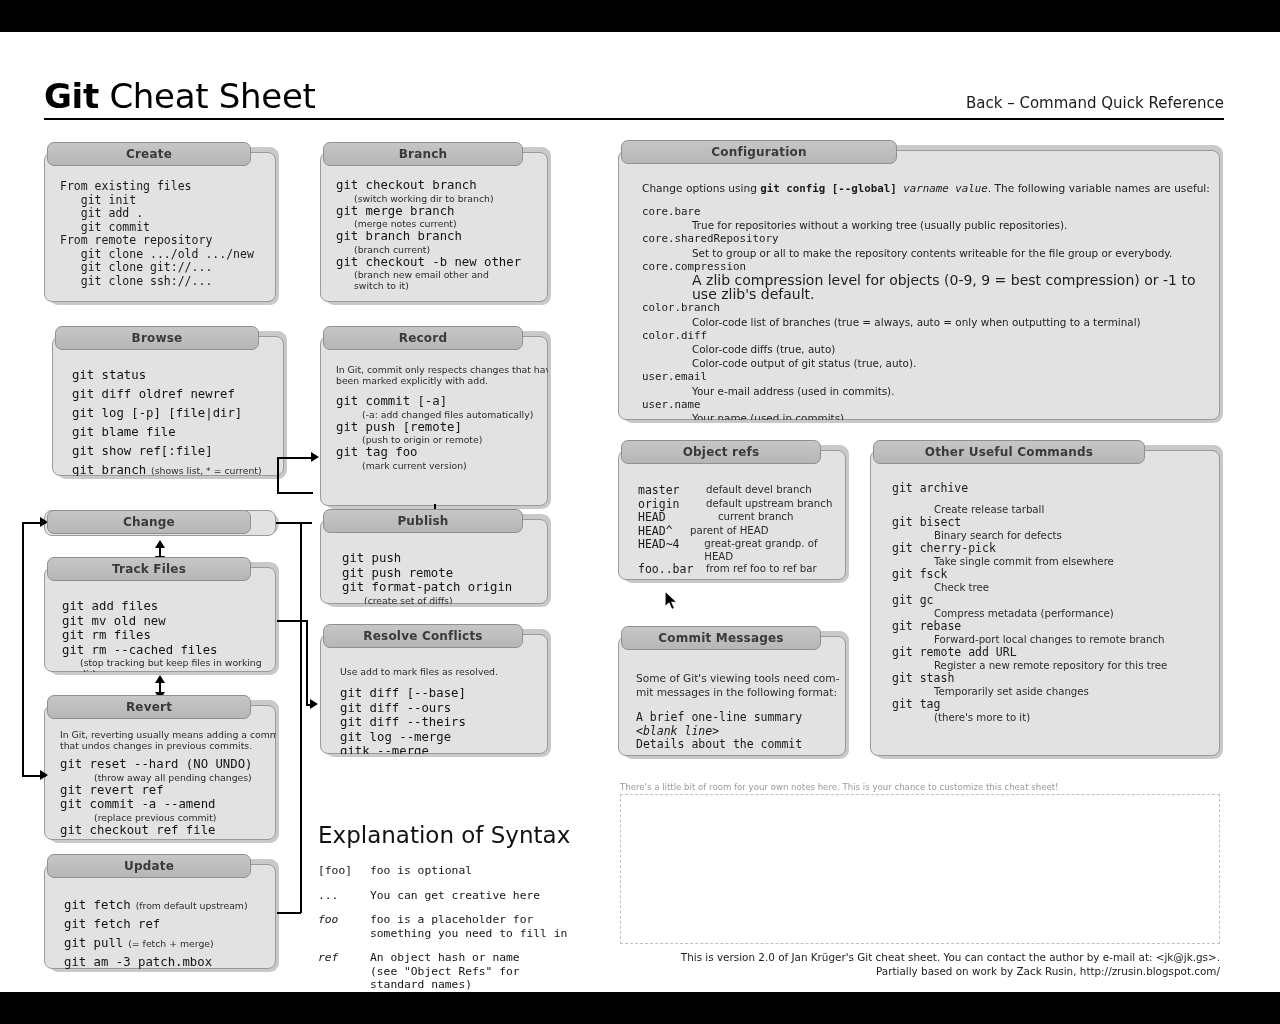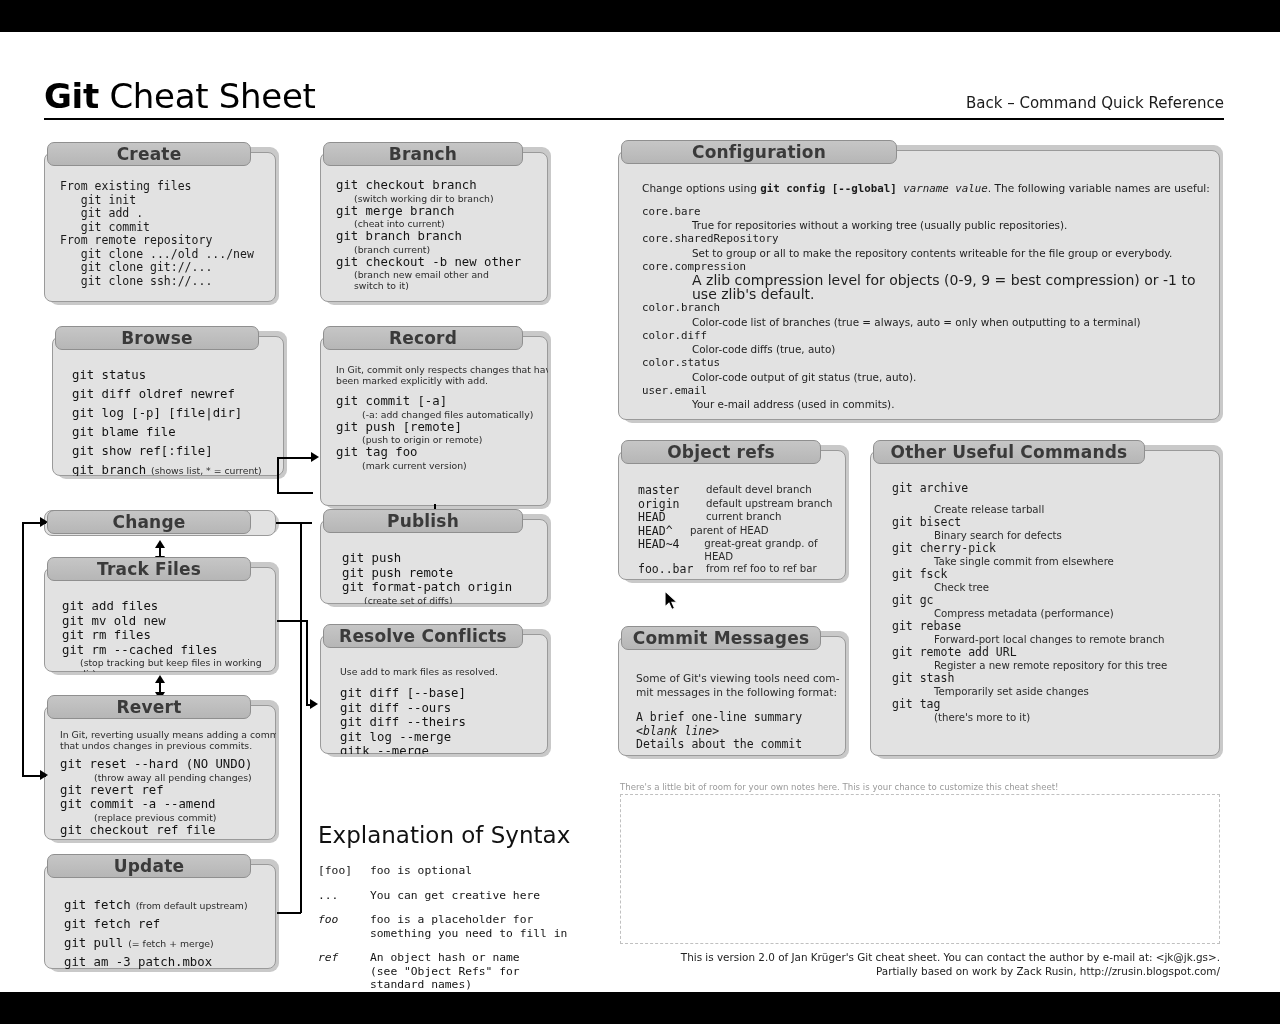--- a/index.html
+++ b/index.html
@@ -45,21 +45,21 @@
   }
   .panel .cap {
     position: absolute; left: 3px; top: 0; height: 24px;
     background: linear-gradient(#c6c6c6, #b6b6b6);
     border: 1px solid #8f8f8f;
     border-radius: 7px;
     display: flex; align-items: center; justify-content: center;
     z-index: 3;
   }
   .panel .cap span {
-    font-size: 17px; font-weight: 700; color: #3a3a3a;
+    font-size: 12px; font-weight: 700; color: #3a3a3a;
     letter-spacing: 0.2px; white-space: nowrap;
   }
   .panel .content {
     position: absolute; left: 0; top: 28px; right: 0; bottom: 0;
     z-index: 2; overflow: hidden;
   }
 
   
   .mono  { font-family: "DejaVu Sans Mono", monospace; font-size: 11.5px; color: #1a1a1a; line-height: 13.5px; white-space: pre; }
   .cmd   { font-family: "DejaVu Sans Mono", monospace; font-size: 12.3px; color: #131313; line-height: 14.5px; white-space: pre; }
@@ -133,21 +133,21 @@
     <div class="cap" style="width:200px;">
         <span>Branch</span>
       </div>
     <div class="content" style="padding:8px 0 0 16px;">
       <div>
           <div class="cmd">git checkout branch</div>
           <div class="note" style="margin-left:18px;">(switch working dir to branch)</div>
         </div>
       <div>
           <div class="cmd">git merge branch</div>
-          <div class="note" style="margin-left:18px;">(cheat into current)</div>
+          <div class="note" style="margin-left:18px;">(merge notes current)</div>
         </div>
       <div>
           <div class="cmd">git branch branch</div>
           <div class="note" style="margin-left:18px;">(branch current)</div>
         </div>
       <div>
           <div class="cmd">git checkout -b new other</div>
           <div class="note" style="margin-left:18px;white-space:pre;">(branch new email other and
 switch to it)</div>
         </div>
@@ -340,46 +340,49 @@
         </div>
       <div>
           <div class="mono" style="font-size:10.8px;">color.branch</div>
           <div style="font-size:10.4px;color:#1d1d1d;margin-left:50px;line-height:14px;">Color-code list of branches (true = always, auto = only when outputting to a terminal)</div>
         </div>
       <div>
           <div class="mono" style="font-size:10.8px;">color.diff</div>
           <div style="font-size:10.4px;color:#1d1d1d;margin-left:50px;line-height:14px;">Color-code diffs (true, auto)</div>
         </div>
       <div>
-          <div class="mono" style="font-size:10.8px;">color.status</div>
           <div style="font-size:10.4px;color:#1d1d1d;margin-left:50px;line-height:14px;">Color-code output of git status (true, auto).</div>
         </div>
       <div>
           <div class="mono" style="font-size:10.8px;">user.email</div>
           <div style="font-size:10.4px;color:#1d1d1d;margin-left:50px;line-height:14px;">Your e-mail address (used in commits).</div>
+        </div>
+      <div>
+          <div class="mono" style="font-size:10.8px;">user.name</div>
+          <div style="font-size:10.4px;color:#1d1d1d;margin-left:50px;line-height:14px;">Your name (used in commits).</div>
         </div>
     </div>
   </div>
 
   <div class="panel" style="left:618px;top:408px;width:228px;height:140px;">
     <div class="shadow"></div>
     <div class="body"></div>
     <div class="cap" style="width:200px;">
         <span>Object refs</span>
       </div>
     <div class="content" style="padding:16px 0 0 20px;">
       <div style="display:flex;">
           <span class="mono" style="width:68px;display:inline-block;">master</span>
           <span class="sans">default devel branch</span>
         </div>
       <div style="display:flex;">
           <span class="mono" style="width:68px;display:inline-block;">origin</span>
           <span class="sans">default upstream branch</span>
         </div>
-      <div style="display:flex;">
+      <div style="display:flex;gap:12px;">
           <span class="mono" style="width:68px;display:inline-block;">HEAD</span>
           <span class="sans">current branch</span>
         </div>
       <div style="display:flex;">
           <span class="mono" style="width:52px;display:inline-block;">HEAD^</span>
           <span class="sans">parent of HEAD</span>
         </div>
       <div style="display:flex;">
           <span class="mono" style="width:68px;display:inline-block;">HEAD~4</span>
           <span class="sans">great-great grandp. of HEAD</span>

